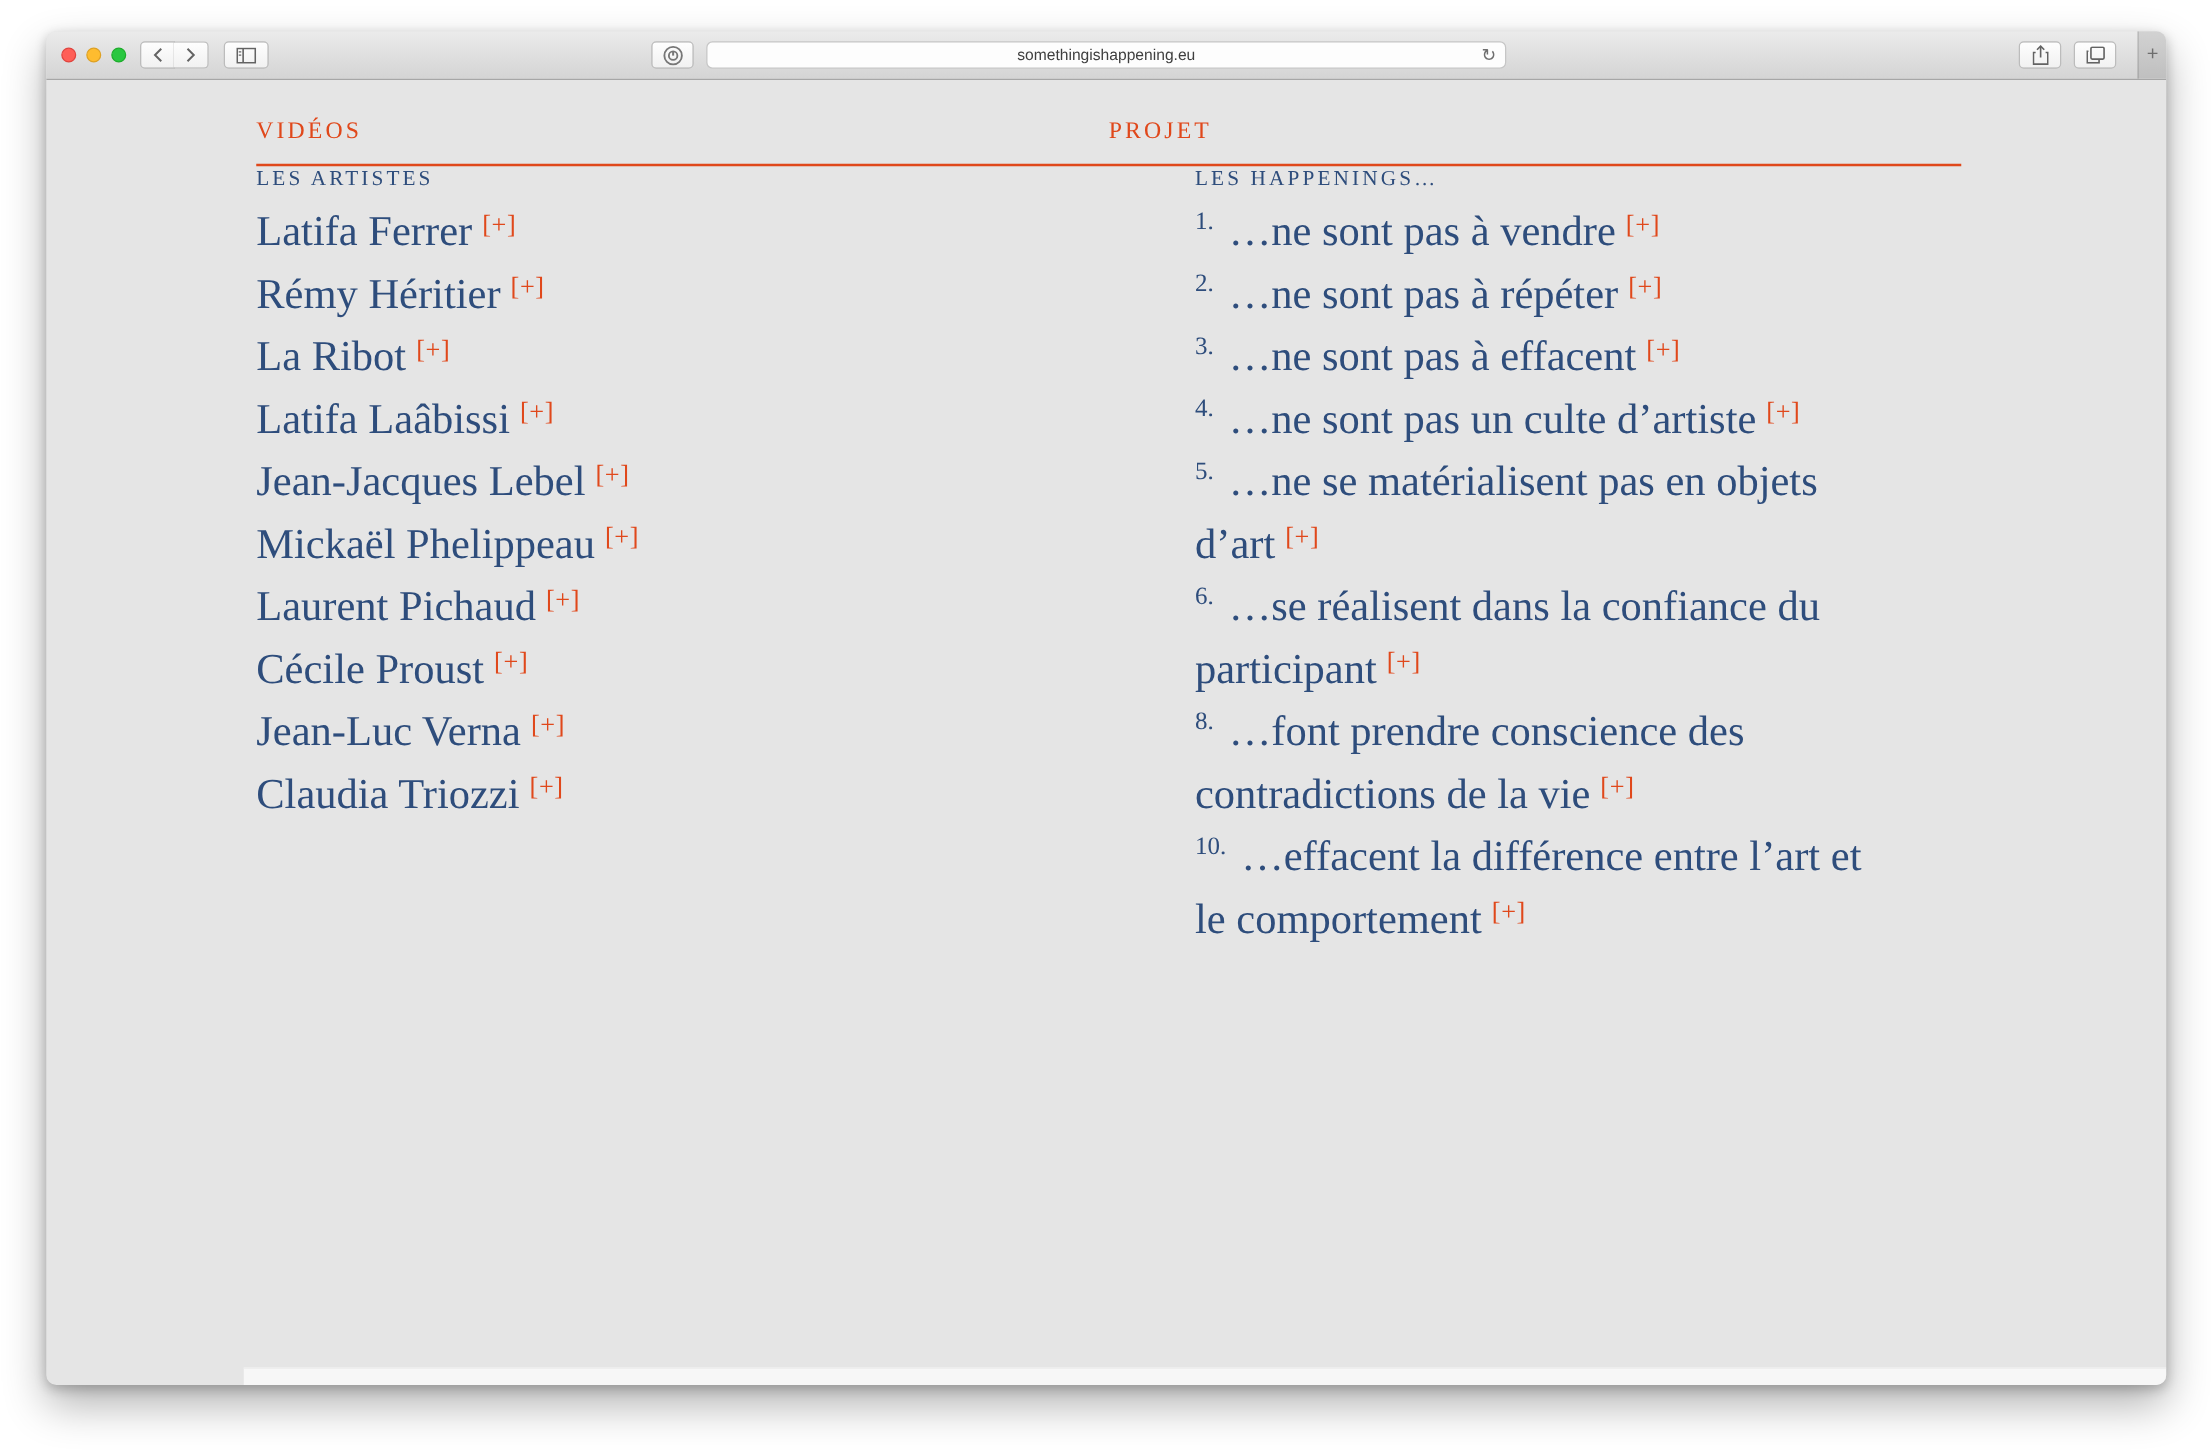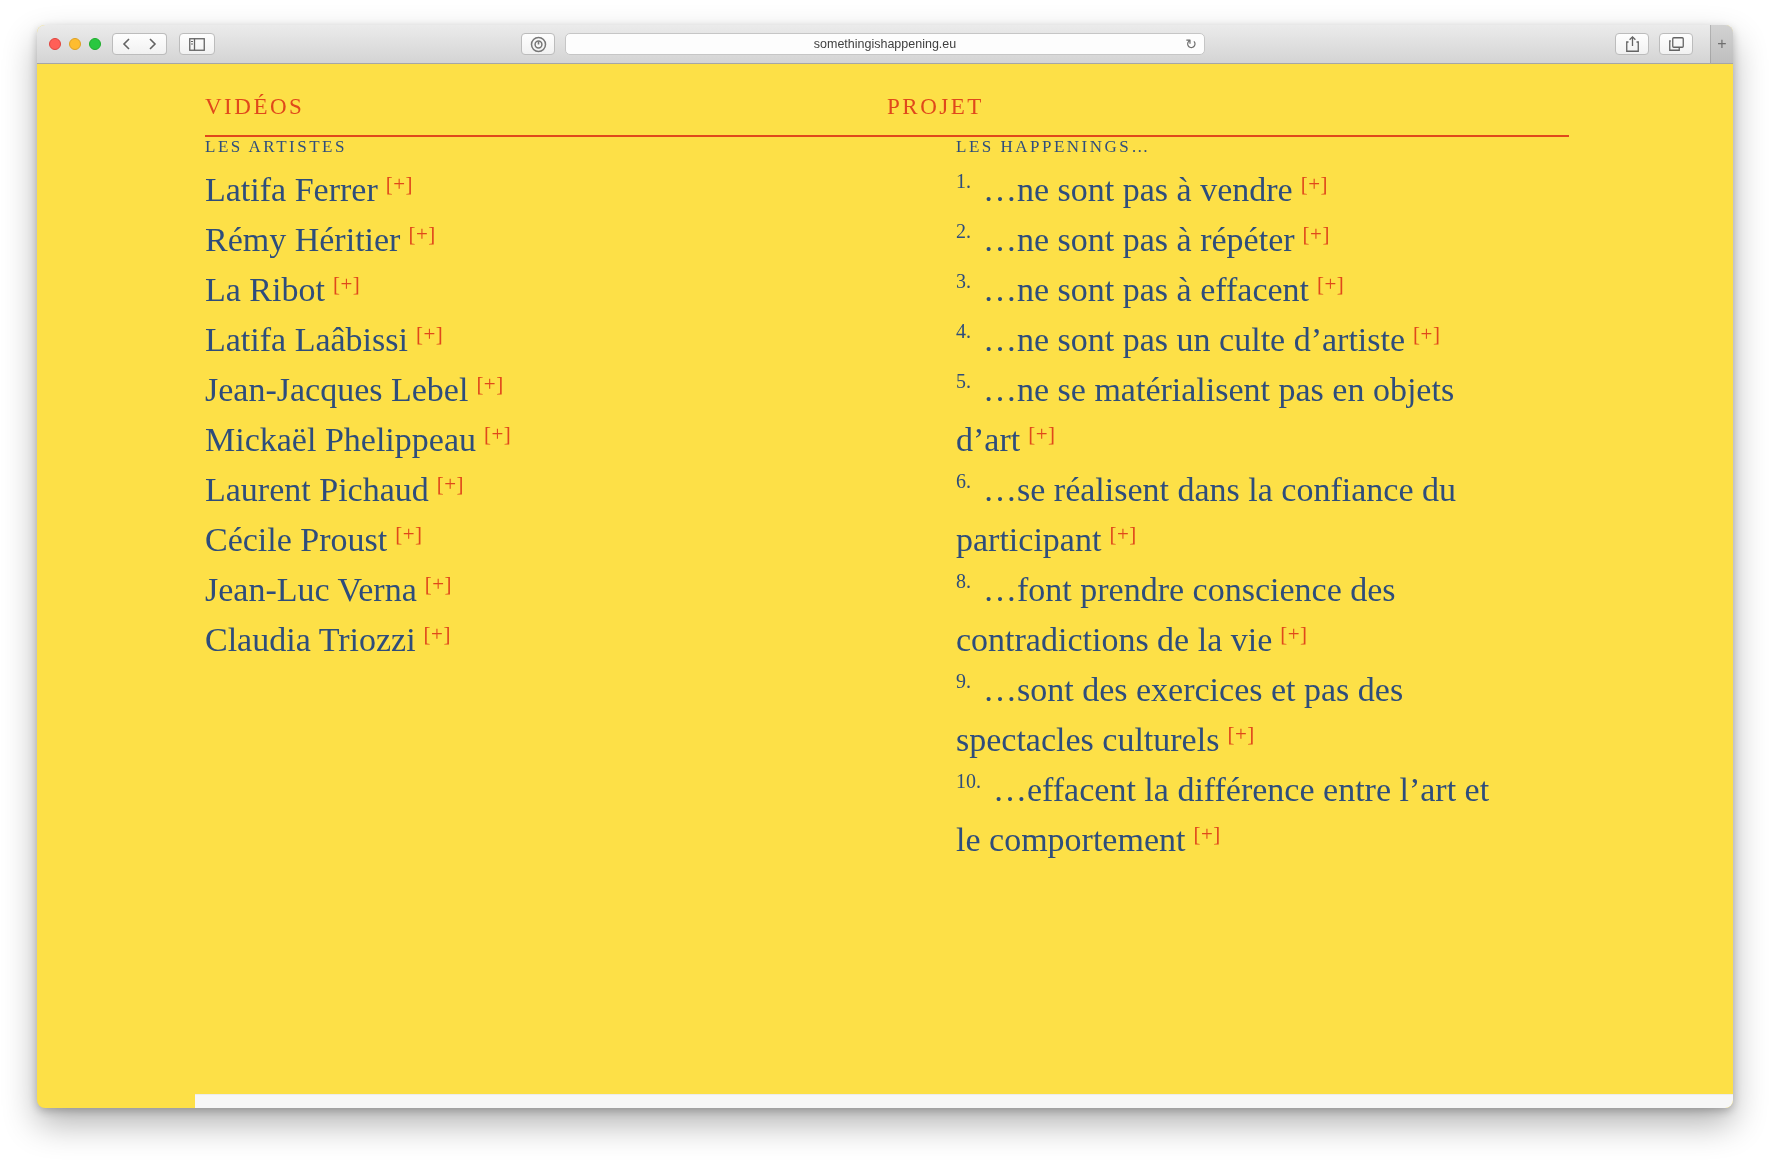--- a/index.html
+++ b/index.html
@@ -9,21 +9,21 @@
     -webkit-font-smoothing:antialiased;
   }
   :root{
     --orange:#e0481b;
     --blue:#2e4d7c;
     --chrome-icon:#636363;
   }
   
   .window{
     position:absolute;left:37px;top:25px;width:1696px;height:1083px;
-    background:#fde047;border-radius:8px;overflow:hidden;
+    background:#e5e5e5;border-radius:8px;overflow:hidden;
     box-shadow:0 3px 9px rgba(0,0,0,.22), 0 16px 34px rgba(0,0,0,.30);
   }
   .toolbar{
     position:relative;height:38px;
     background:linear-gradient(#ebebeb,#d4d4d4);
     border-bottom:1px solid #a6a6a6;
     font-family:"Liberation Sans", sans-serif;
   }
   .tl-group{position:absolute;left:12px;top:13px;display:flex;gap:8px;}
   .tl{width:12px;height:12px;border-radius:50%;}
@@ -63,21 +63,21 @@
     border-left:1px solid rgba(0,0,0,.14);
     display:flex;align-items:center;justify-content:center;
     color:#6e6e6e;font-size:16px;font-weight:400;
   }
   
   .page{position:relative;height:1044px;padding:0 164px 0 168px;color:var(--blue);}
   .page-header{
     display:flex;align-items:baseline;margin-top:30px;padding-bottom:15px;
   }
   .nav-link{
-    flex:1 1 0;font-size:23px;letter-spacing:2.5px;color:var(--orange);
+    flex:1 1 0;font-size:19px;letter-spacing:2.5px;color:var(--orange);
     text-decoration:none;cursor:pointer;white-space:nowrap;
   }
   .nav-right{text-align:left;}
   .site-title{
     flex:0 0 auto;font-size:34px;font-weight:500;letter-spacing:2px;
     color:var(--blue);line-height:36px;white-space:nowrap;cursor:pointer;
   }
   .rule{height:2px;background:var(--orange);}
   .columns{display:grid;grid-template-columns:703px 565px;gap:48px;}
   .col-heading{
@@ -203,21 +203,20 @@
 
       <div class="col">
         <h2 class="col-heading">LES HAPPENINGS…</h2>
         <p class="h-item"><span class="num">1.</span><span>…ne sont pas à vendre</span><span class="plus">[+]</span></p>
         <p class="h-item"><span class="num">2.</span><span>…ne sont pas à répéter</span><span class="plus">[+]</span></p>
         <p class="h-item"><span class="num">3.</span><span>…ne sont pas à effacent</span><span class="plus">[+]</span></p>
         <p class="h-item"><span class="num">4.</span><span>…ne sont pas un culte d’artiste</span><span class="plus">[+]</span></p>
         <p class="h-item"><span class="num">5.</span><span>…ne se matérialisent pas en objets d’art</span><span class="plus">[+]</span></p>
         <p class="h-item"><span class="num">6.</span><span>…se réalisent dans la confiance du participant</span><span class="plus">[+]</span></p>
         <p class="h-item"><span class="num">8.</span><span>…font prendre conscience des contradictions de la vie</span><span class="plus">[+]</span></p>
-        <p class="h-item"><span class="num">9.</span><span>…sont des exercices et pas des spectacles culturels</span><span class="plus">[+]</span></p>
         <p class="h-item"><span class="num">10.</span><span>…effacent la différence entre l’art et le comportement</span><span class="plus">[+]</span></p>
       </div>
 
     </div>
   </div>
 
   <div class="footer-bar"></div>
 </div>
 
 </body></html>

